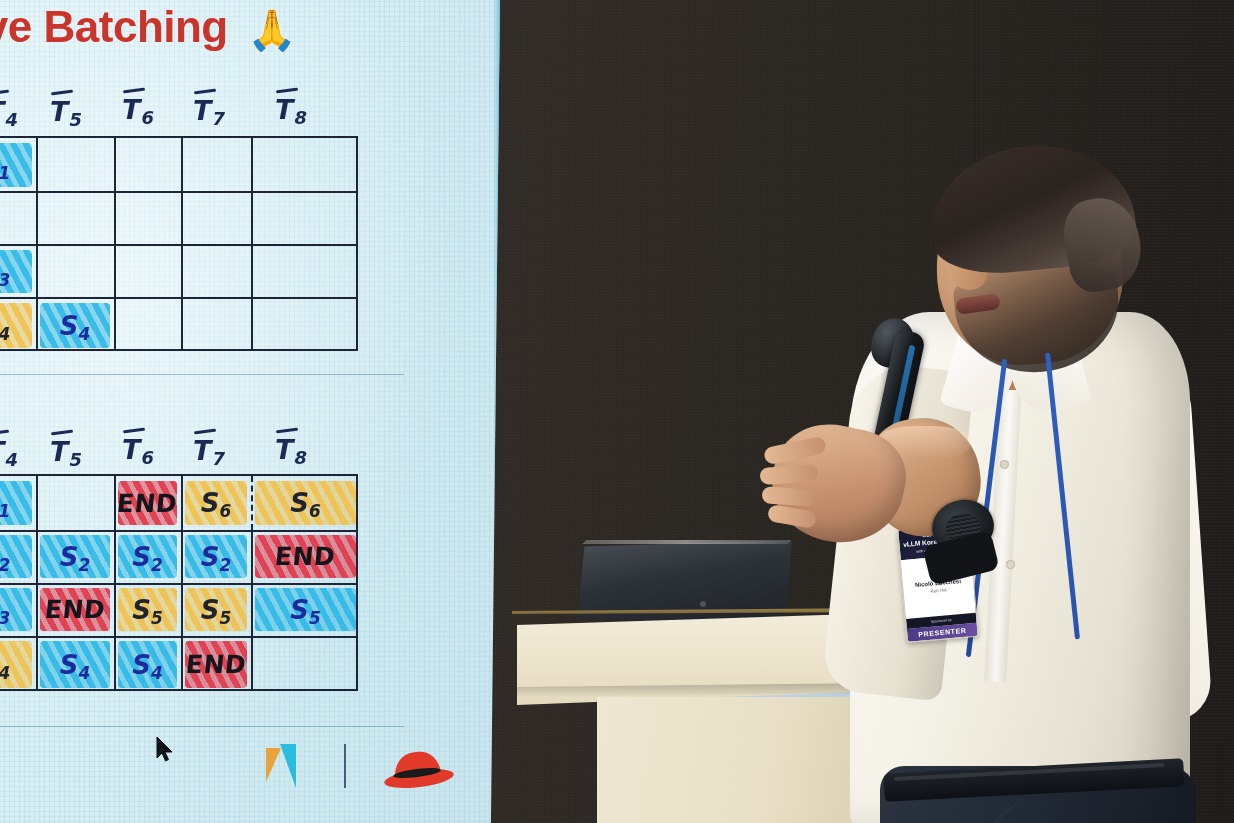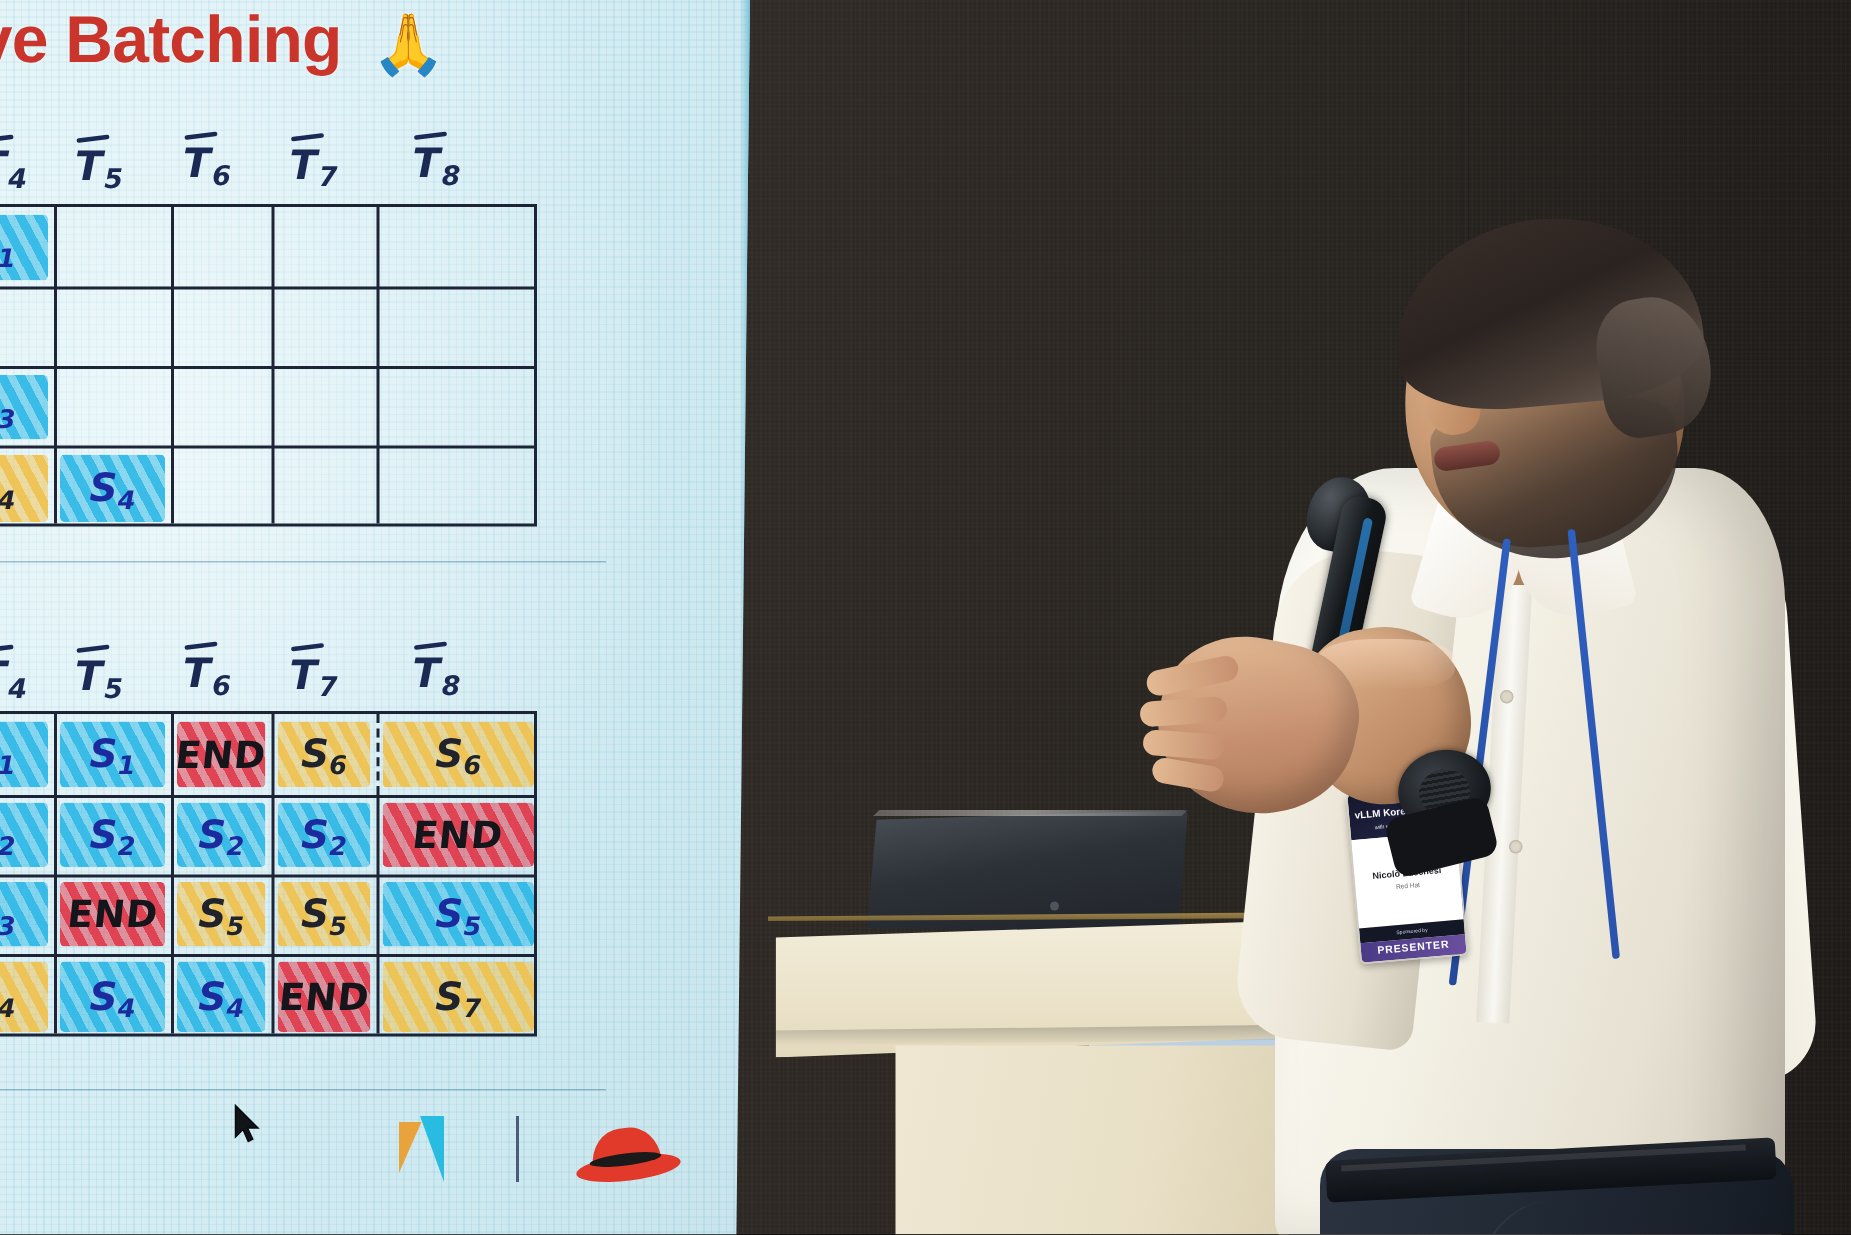--- a/index.html
+++ b/index.html
@@ -312,24 +312,20 @@
       <div class="vline" style="left:227px;"></div>
       <div class="vdash" style="left:297px;height:54px;"></div>
       <div class="vline" style="left:297px;top:54px;bottom:0;"></div>
       <div class="hline" style="top:54px;"></div>
       <div class="hline" style="top:107px;"></div>
       <div class="hline" style="top:160px;"></div>
     <div class="cell" style="left: 0px; top: 0px; width: 82px; height: 54px;">
           <div class="ink cyan"></div>
           <span class="lbl s">S<span class="sub">1</span></span>
         </div>
-        <div class="cell" style="left: 82px; top: 0px; width: 78px; height: 54px;">
-          <div class="ink cyan"></div>
-          <span class="lbl s">S<span class="sub">1</span></span>
-        </div>
         <div class="cell" style="left: 160px; top: 0px; width: 67px; height: 54px;">
           <div class="ink red"></div>
           <span class="lbl end">END</span>
         </div>
         <div class="cell" style="left: 227px; top: 0px; width: 70px; height: 54px;">
           <div class="ink yellow"></div>
           <span class="lbl sy">S<span class="sub">6</span></span>
         </div>
         <div class="cell" style="left: 297px; top: 0px; width: 109px; height: 54px;">
           <div class="ink yellow"></div>
@@ -383,24 +379,20 @@
           <div class="ink cyan"></div>
           <span class="lbl s">S<span class="sub">4</span></span>
         </div>
         <div class="cell" style="left: 160px; top: 160px; width: 67px; height: 57px;">
           <div class="ink cyan"></div>
           <span class="lbl s">S<span class="sub">4</span></span>
         </div>
         <div class="cell" style="left: 227px; top: 160px; width: 70px; height: 57px;">
           <div class="ink red"></div>
           <span class="lbl end">END</span>
-        </div>
-        <div class="cell" style="left: 297px; top: 160px; width: 109px; height: 57px;">
-          <div class="ink yellow"></div>
-          <span class="lbl sy">S<span class="sub">7</span></span>
         </div>
       </div>
 
     <div class="divider" style="left:-10px;top:730px;width:420px;"></div>
 
     <div class="logo-v" style="left:272px;top:752px;width:34px;height:46px;">
       <div class="v-orange"></div>
       <div class="v-cyan"></div>
     </div>
     <div class="logo-sep" style="left:350px;top:748px;height:44px;"></div>

